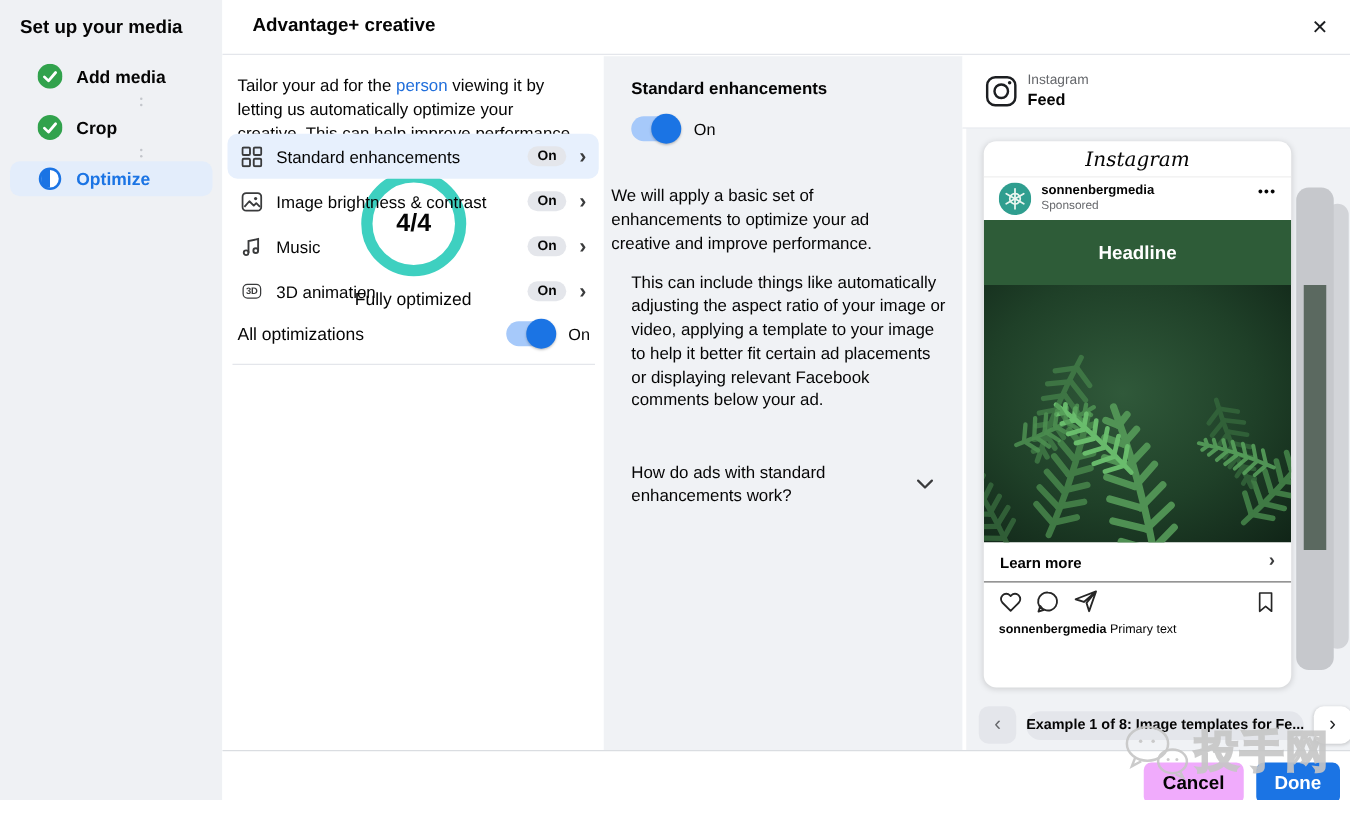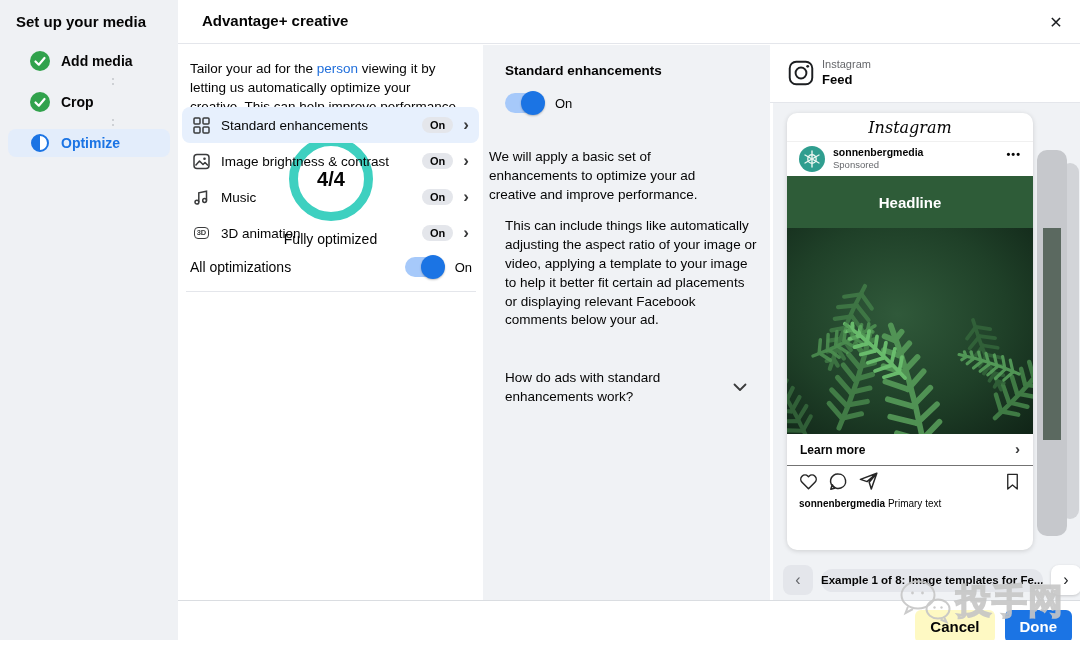--- a/index.html
+++ b/index.html
@@ -81,21 +81,21 @@
   .caption{padding:2px 12px;font-size:10px;}
   .caption b{font-weight:700;}
 
   .pager-prev{position:absolute;left:10px;top:462px;width:30px;height:30px;border-radius:8px;background:#e4e6eb;display:flex;align-items:center;justify-content:center;font-size:16px;color:#65676b;cursor:pointer;}
   .pager-pill{position:absolute;left:48px;top:466px;width:222px;height:23px;border-radius:12px;background:#e4e6eb;font-size:11.5px;font-weight:700;line-height:23px;text-align:center;white-space:nowrap;overflow:hidden;}
   .pager-next{position:absolute;left:278px;top:462px;width:30px;height:30px;border-radius:8px;background:#fff;box-shadow:0 1px 3px rgba(0,0,0,.18);display:flex;align-items:center;justify-content:center;font-size:16px;color:#1c1e21;cursor:pointer;}
 
   
   .dlg-footer{position:absolute;left:0;right:0;top:600px;height:52px;background:#fff;border-top:1px solid #dadde1;display:flex;align-items:center;justify-content:flex-end;gap:10px;padding:0 8px;}
   .btn{border:none;border-radius:6px;font-size:15px;font-weight:600;padding:8px 15px;cursor:pointer;font-family:inherit;}
-  .btn-cancel{background:#fef9c3;color:#050505;}
+  .btn-cancel{background:#f0abfc;color:#050505;}
   .btn-done{background:#1b74e4;color:#fff;}
 
   
   .watermark{position:absolute;left:896px;top:576px;display:flex;align-items:center;gap:2px;z-index:50;pointer-events:none;opacity:.9;justify-content:space-between;}
   .wm-text{font-size:35px;font-weight:700;color:transparent;-webkit-text-stroke:1.6px #c6c6c6;letter-spacing:1px;}
 </style>
 </head>
 <body>
 
 <div class="screen">

